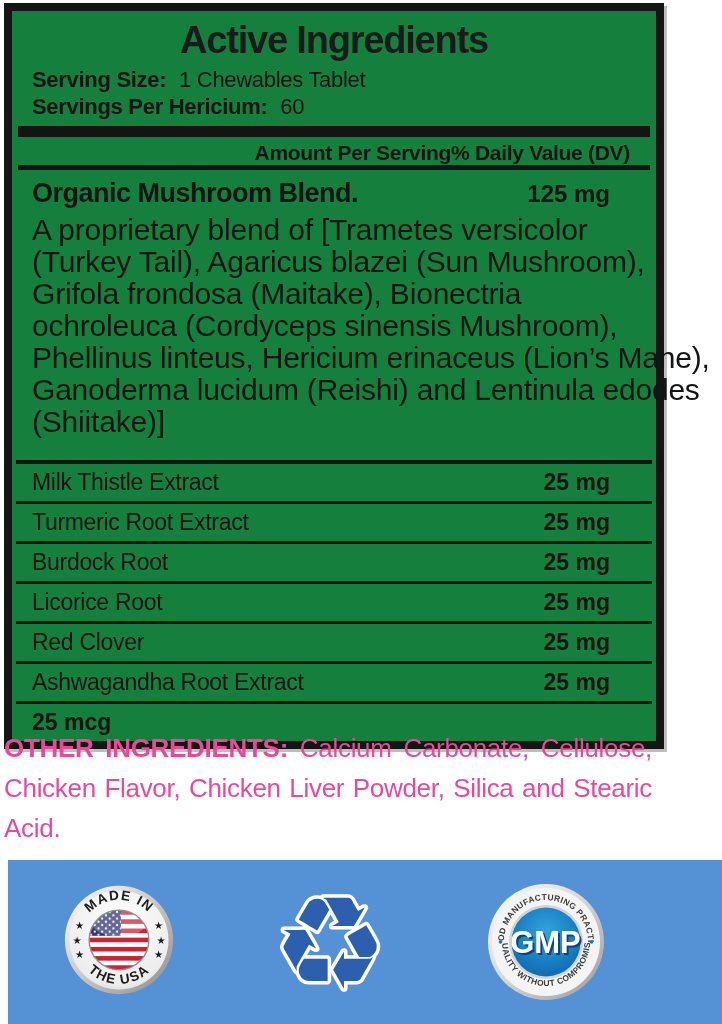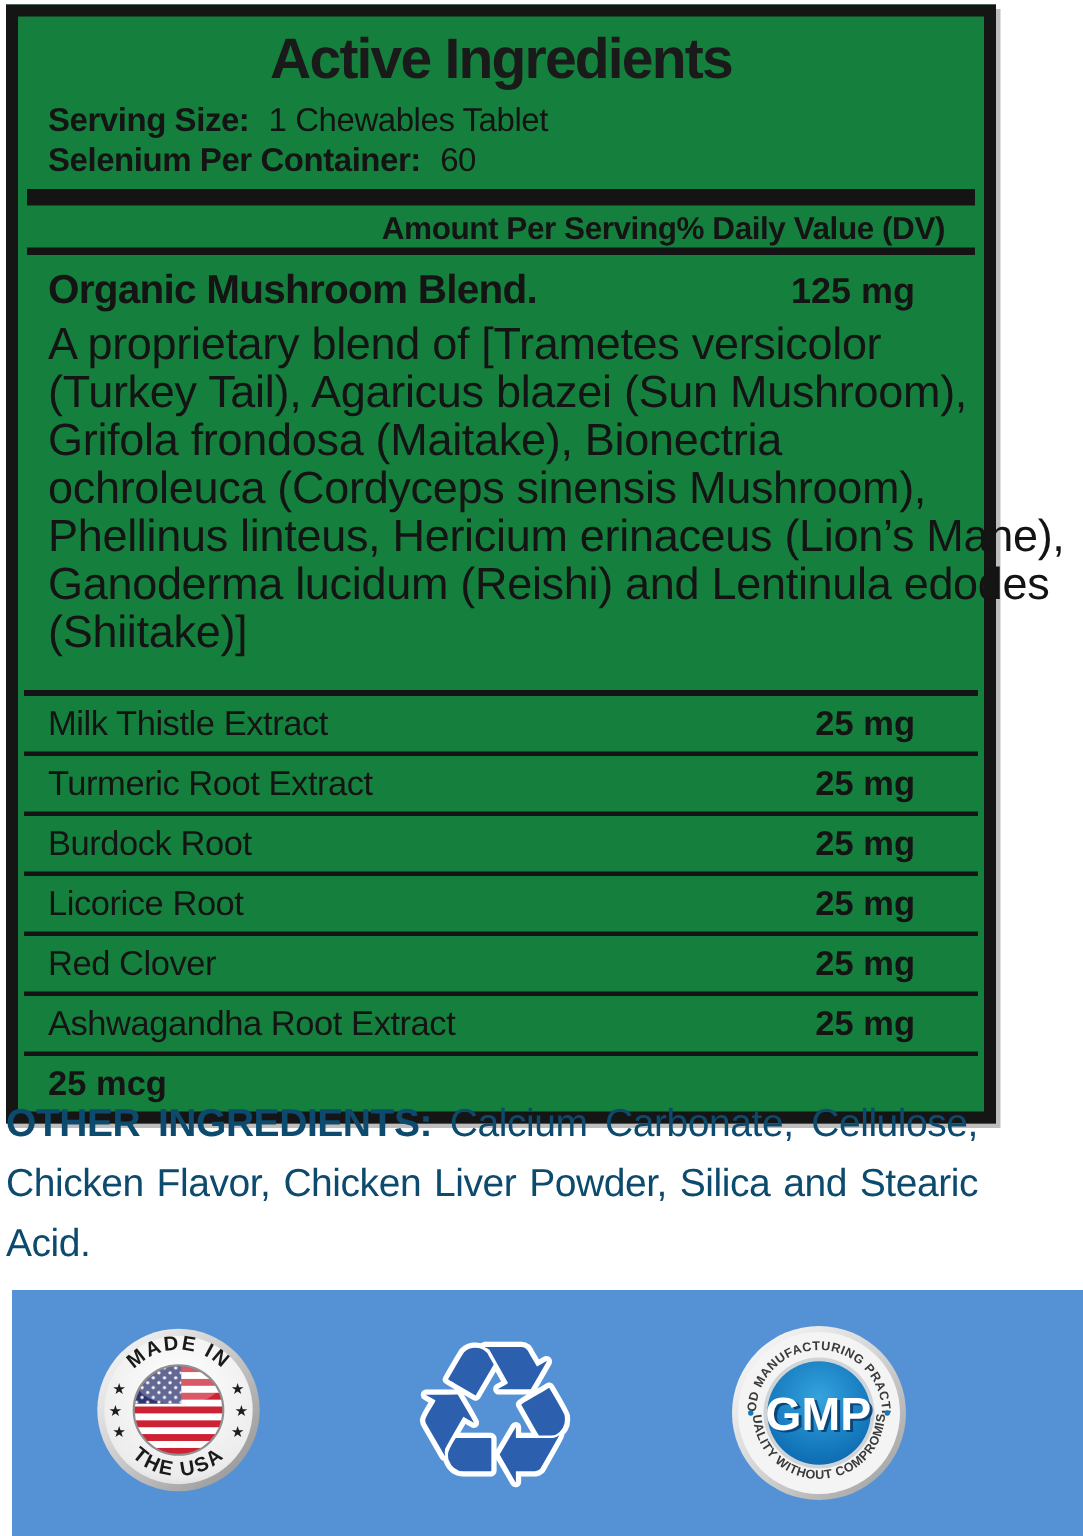--- a/index.html
+++ b/index.html
@@ -28,21 +28,21 @@
               letter-spacing:-0.2px;white-space:nowrap;}
   .ing-rows{margin:0 4px;}
   .ing-row{display:flex;justify-content:space-between;align-items:baseline;
            border-top:3px solid #141414;padding:5px 42px 5px 16px;}
   .ing-row.first{border-top-width:4px;}
   .ing-name{font-size:23px;letter-spacing:-0.3px;}
   .ing-amount{font-weight:bold;font-size:23px;white-space:nowrap;}
 
   
   .other-ing{position:absolute;left:4px;top:728px;width:648px;font-size:26px;
-             line-height:40px;text-align:justify;letter-spacing:-0.3px;color:#0c4a6e;}
+             line-height:40px;text-align:justify;letter-spacing:-0.3px;color:#ec4899;}
   .other-ing .lbl{font-weight:bold;}
 
   
   .blue-bar{position:absolute;left:8px;top:860px;width:714px;height:164px;background:#5591d5;}
   .badge{position:absolute;}
   .badge-usa{left:55px;top:24px;}
   .badge-recycle{left:247px;top:6px;}
   .badge-gmp{left:478px;top:22px;}
 </style>
 </head>
@@ -52,21 +52,21 @@
 
   <div class="facts-box">
     <div class="facts-title">Active Ingredients</div>
 
     <div class="serving-block">
       <div class="serving-line">
         <span class="lbl">Serving Size:</span>
         <span class="val">1 Chewables Tablet</span>
       </div>
       <div class="serving-line">
-        <span class="lbl">Selenium Per Container:</span>
+        <span class="lbl">Servings Per Hericium:</span>
         <span class="val">60</span>
       </div>
     </div>
 
     <div class="bar-thick"></div>
 
     <div class="amount-header">
       <span>Amount Per Serving</span>
       <span>% Daily Value (DV)</span>
     </div>

